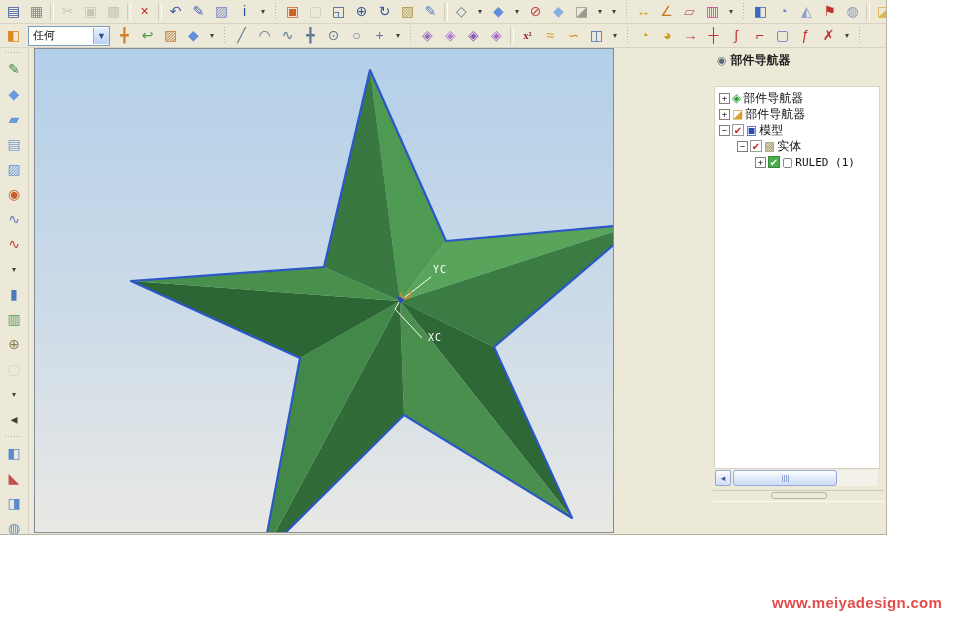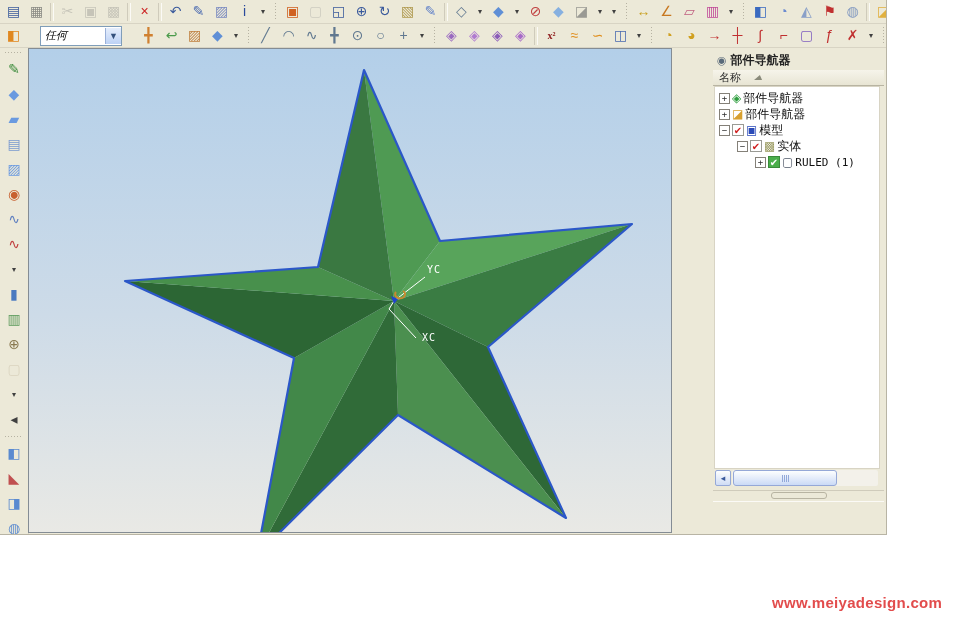--- a/index.html
+++ b/index.html
@@ -13,34 +13,34 @@
   .tb1{top:0;} .tb2{top:24px;}
   .ti{width:21px;height:21px;display:flex;align-items:center;justify-content:center;
       font-size:14px;line-height:21px;flex:0 0 auto;border:1px solid transparent;border-radius:2px;}
   .ti.dis{opacity:.38;filter:grayscale(60%);}
   .ti.small{width:12px;font-size:8px;color:#404040;}
   .sep{width:2px;height:18px;border-left:1px solid #cfcbbb;border-right:1px solid #fbfaf6;margin:0 2px;flex:0 0 auto;}
   .grip{width:5px;height:18px;margin:0 3px;flex:0 0 auto;
         background:repeating-linear-gradient(to bottom,#b6b2a2 0 1px,transparent 1px 3px);
         background-size:1px 100%;background-repeat:no-repeat;background-position:2px 0;}
   .combo{width:80px;height:18px;background:#fff;border:1px solid #7f9db9;display:flex;align-items:center;
-         margin:0 15px;flex:0 0 auto;font-size:11px;font-style:italic;}
+         margin:0 3px;flex:0 0 auto;font-size:11px;}
   .combo .cval{flex:1;padding-left:4px;}
   .combo .cbtn{width:15px;height:16px;background:linear-gradient(#e6eefc,#bdd2f5);border-left:1px solid #9ab0d8;
          display:flex;align-items:center;justify-content:center;font-size:9px;color:#34507c;}
   .xtext{font:bold 10px "Liberation Serif",serif;}
   
   .ltb{position:absolute;left:0;top:48px;width:28px;height:486px;background:#ece9d8;
        display:flex;flex-direction:column;align-items:center;border-right:1px solid #d8d4c4;}
   .ltb .ti{margin:1px 0;}
   .hgrip{width:18px;height:5px;margin:2px 0;flex:0 0 auto;
         background:repeating-linear-gradient(to right,#b6b2a2 0 1px,transparent 1px 3px);
         background-size:100% 1px;background-repeat:no-repeat;background-position:0 2px;}
   
-  .viewport{position:absolute;left:28px;top:48px;width:644px;height:485px;box-sizing:border-box;
+  .viewport{position:absolute;left:34px;top:48px;width:580px;height:485px;box-sizing:border-box;
        border:1px solid #848c94;
        background:linear-gradient(#b3cfe9 0%,#cddbe8 55%,#e9e9e5 100%);overflow:hidden;}
   .viewport svg{position:absolute;left:0;top:0;}
   
   .rpanel{position:absolute;left:713px;top:48px;width:171px;height:486px;background:#ece9d8;}
   .nav-head{height:20px;display:flex;align-items:center;gap:4px;padding:2px 0 0 4px;font-weight:bold;font-size:12px;color:#202020;}
   .nav-ico{font-size:11px;color:#5a6a7a;}
   .col-head{height:15px;border-bottom:1px solid #b8b4a2;background:linear-gradient(#f6f4ea,#e8e5d4);
             display:flex;align-items:center;padding-left:6px;font-size:11px;color:#303030;gap:14px;}
   .sort{width:0;height:0;border-left:4px solid transparent;border-right:4px solid transparent;border-bottom:5px solid #8a8a7a;
@@ -221,24 +221,20 @@
         <polygon points="362,247 365,255 369,250" fill="#2244cc"></polygon>
         <path d="M 367 243 a5 4 0 1 0 7 -1" fill="none" stroke="#c88a30" stroke-width="2"></path>
       </svg>
   </div>
 
   <div class="rpanel">
     <div class="nav-head">
       <span class="nav-ico">◉</span>
       <span>部件导航器</span>
     </div>
-    <div class="col-head">
-      <span>名称</span>
-      <span class="sort"></span>
-    </div>
     <div class="tree" id="tree">
         <div class="trow" style="padding-left: 4px;">
           <span class="exp">+</span>
           <span class="tico" style="color: rgb(47, 158, 63);">◈</span>
           <span class="tlabel">部件导航器</span>
         </div>
         <div class="trow" style="padding-left: 4px;">
           <span class="exp">+</span>
           <span class="tico" style="color: rgb(216, 160, 48);">◪</span>
           <span class="tlabel">部件导航器</span>

